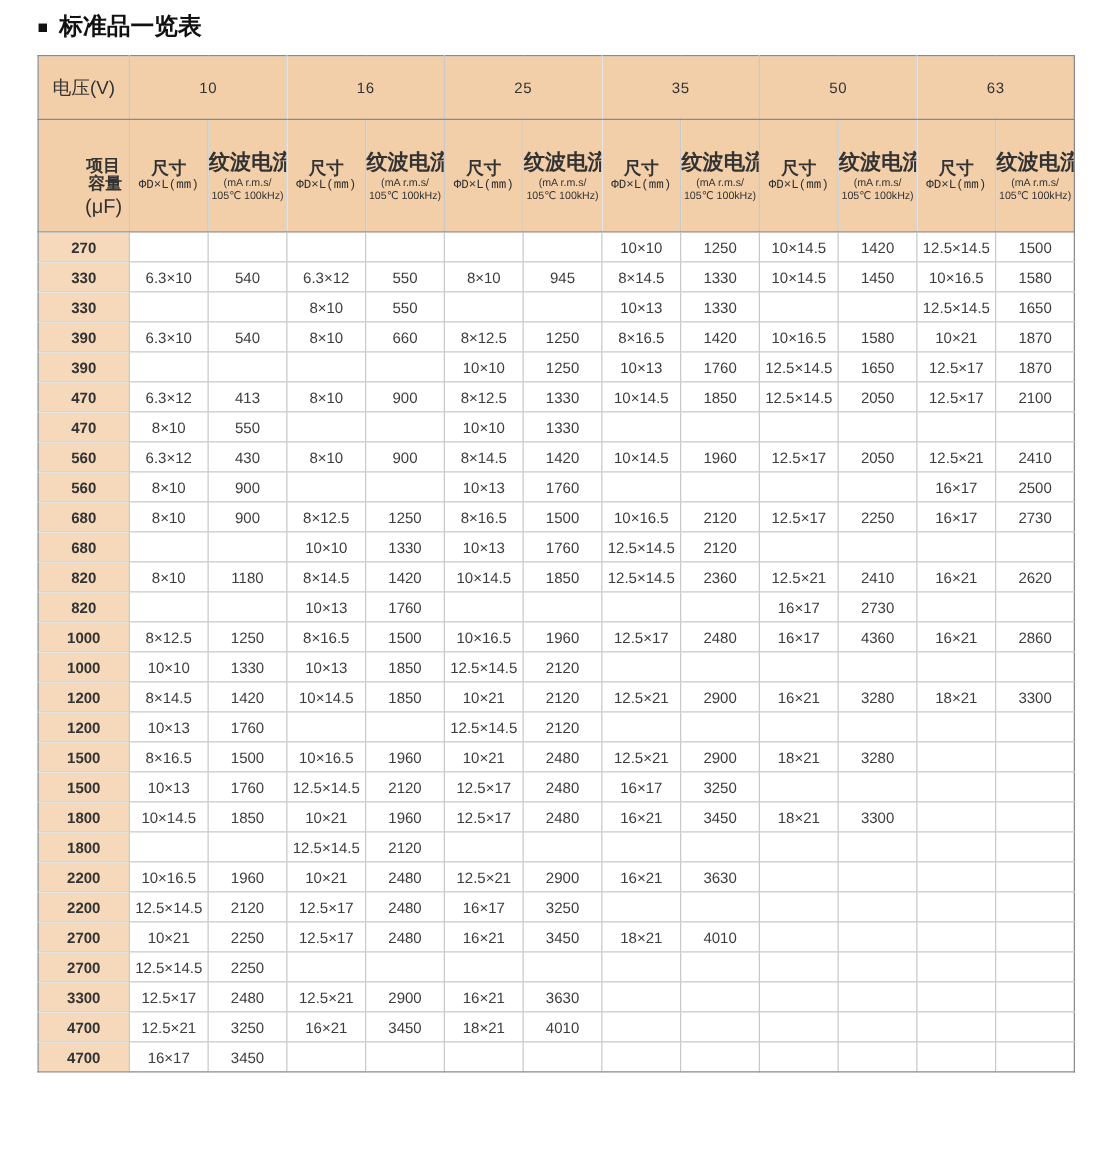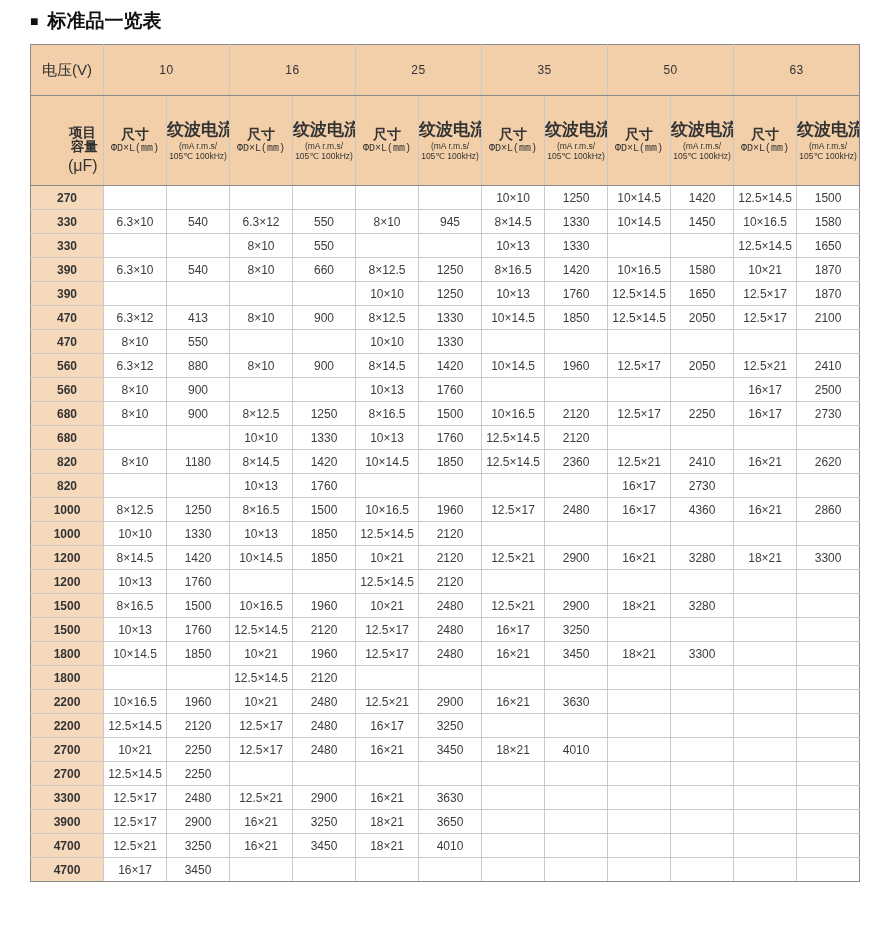--- a/index.html
+++ b/index.html
@@ -277,21 +277,21 @@
           <td class="vsep"></td>
           <td></td>
           <td class="vsep"></td>
           <td></td>
           <td class="vsep"></td>
           <td></td>
         </tr>
         <tr class="gs">
           <th class="cap-th">560</th>
           <td class="vsep">6.3×12</td>
-          <td>880</td>
+          <td>430</td>
           <td class="vsep">8×10</td>
           <td>900</td>
           <td class="vsep">8×14.5</td>
           <td>1420</td>
           <td class="vsep">10×14.5</td>
           <td>1960</td>
           <td class="vsep">12.5×17</td>
           <td>2050</td>
           <td class="vsep">12.5×21</td>
           <td>2410</td>
@@ -560,35 +560,20 @@
           <td class="vsep">16×21</td>
           <td>3630</td>
           <td class="vsep"></td>
           <td></td>
           <td class="vsep"></td>
           <td></td>
           <td class="vsep"></td>
           <td></td>
         </tr>
         <tr class="gs">
-          <th class="cap-th">3900</th>
-          <td class="vsep">12.5×17</td>
-          <td>2900</td>
-          <td class="vsep">16×21</td>
-          <td>3250</td>
-          <td class="vsep">18×21</td>
-          <td>3650</td>
-          <td class="vsep"></td>
-          <td></td>
-          <td class="vsep"></td>
-          <td></td>
-          <td class="vsep"></td>
-          <td></td>
-        </tr>
-        <tr class="gs">
           <th class="cap-th">4700</th>
           <td class="vsep">12.5×21</td>
           <td>3250</td>
           <td class="vsep">16×21</td>
           <td>3450</td>
           <td class="vsep">18×21</td>
           <td>4010</td>
           <td class="vsep"></td>
           <td></td>
           <td class="vsep"></td>

